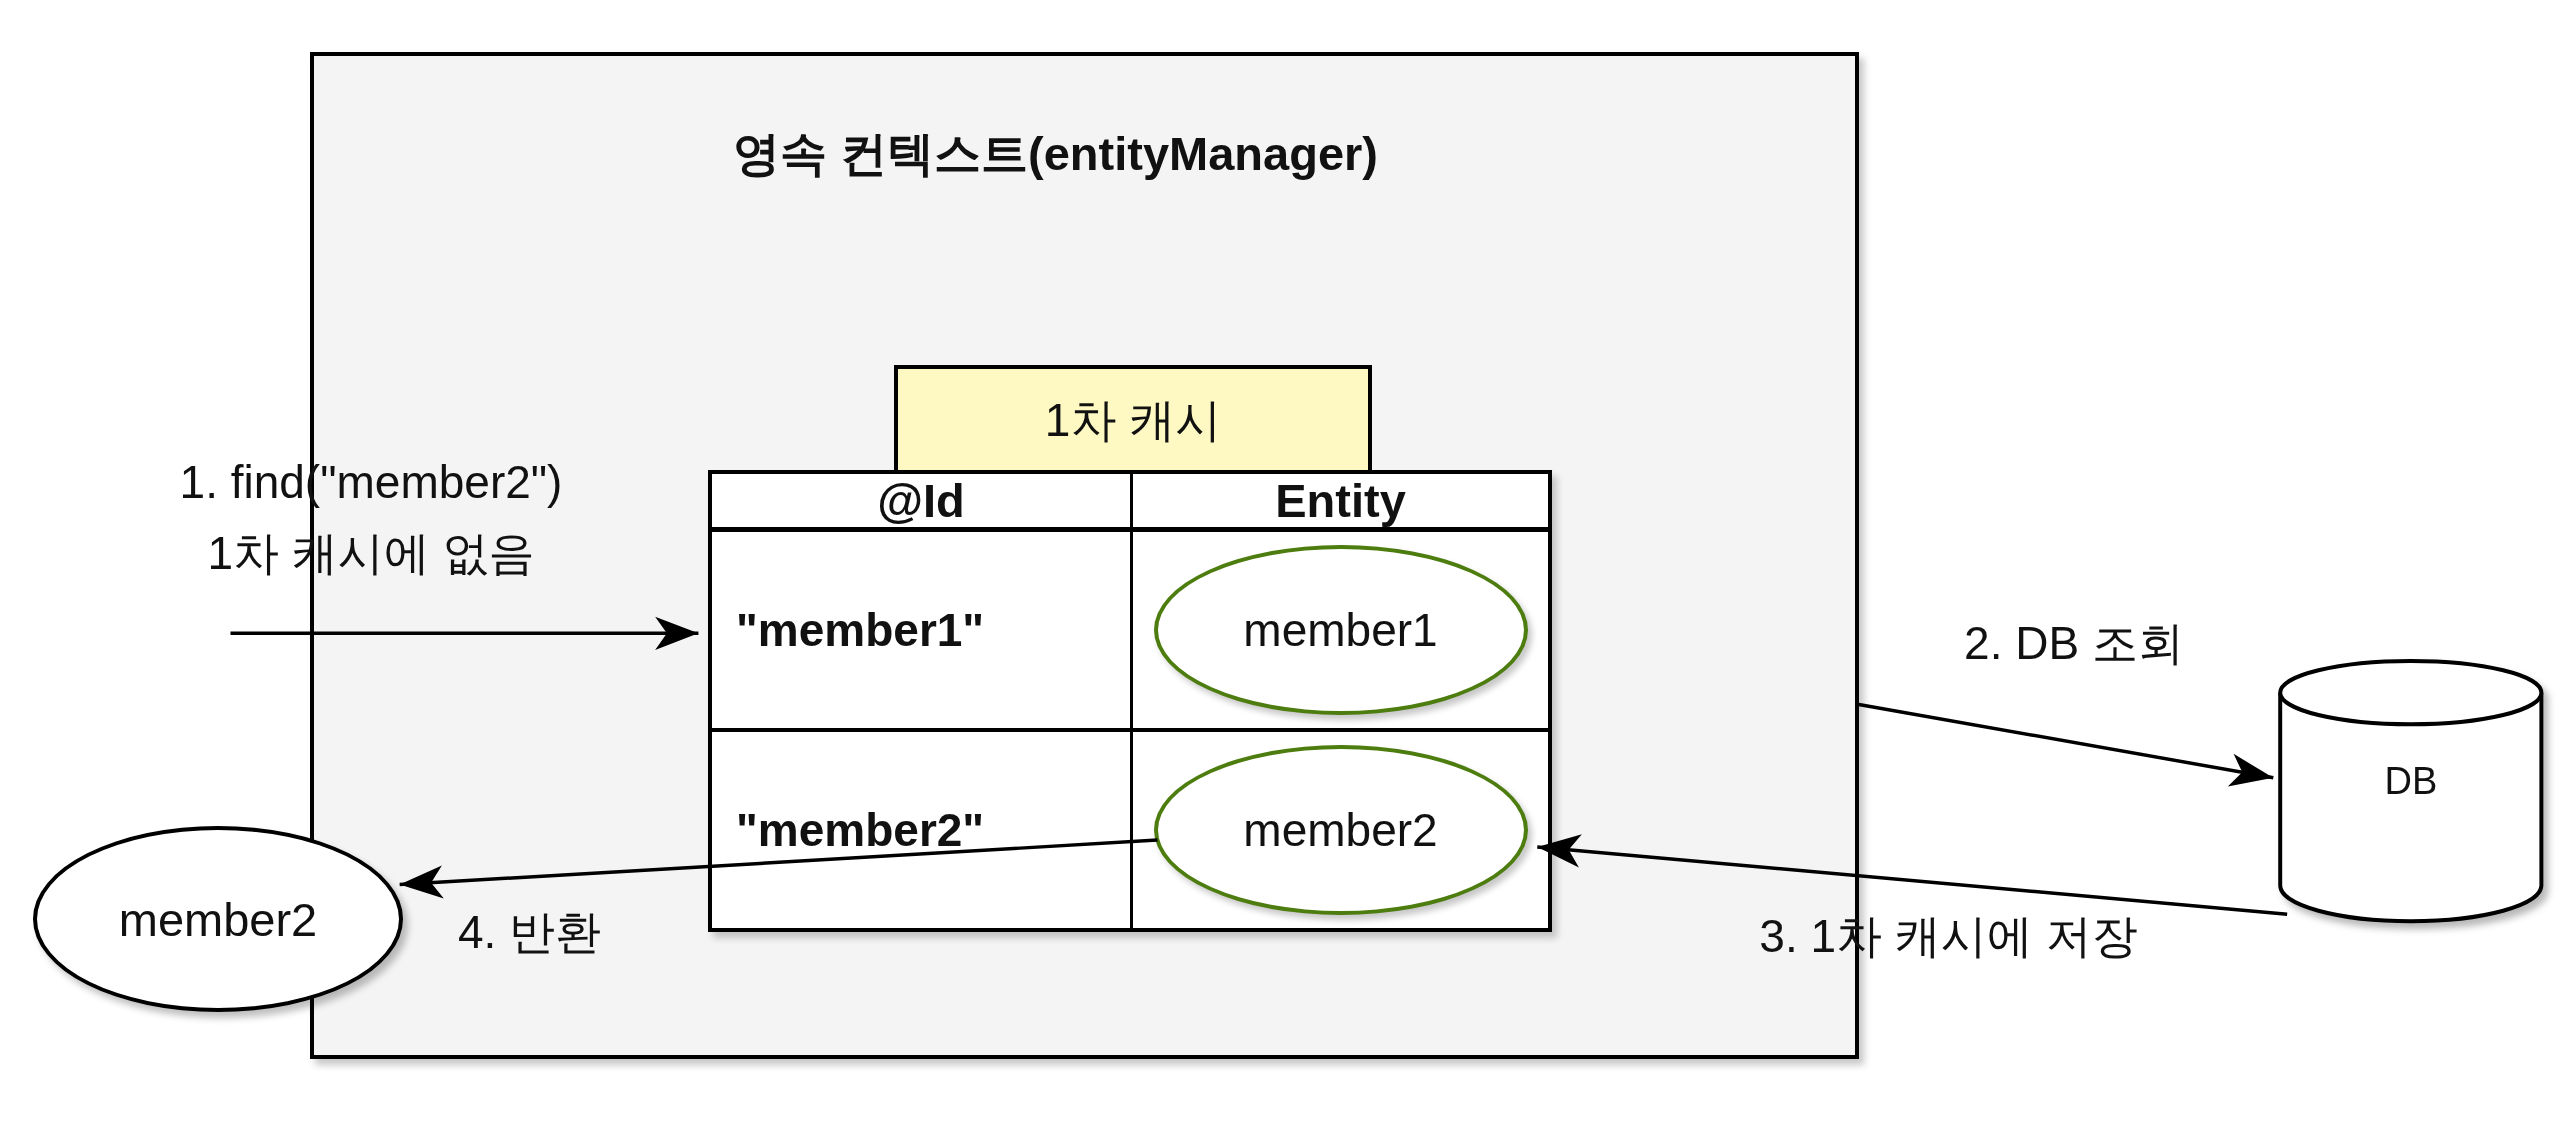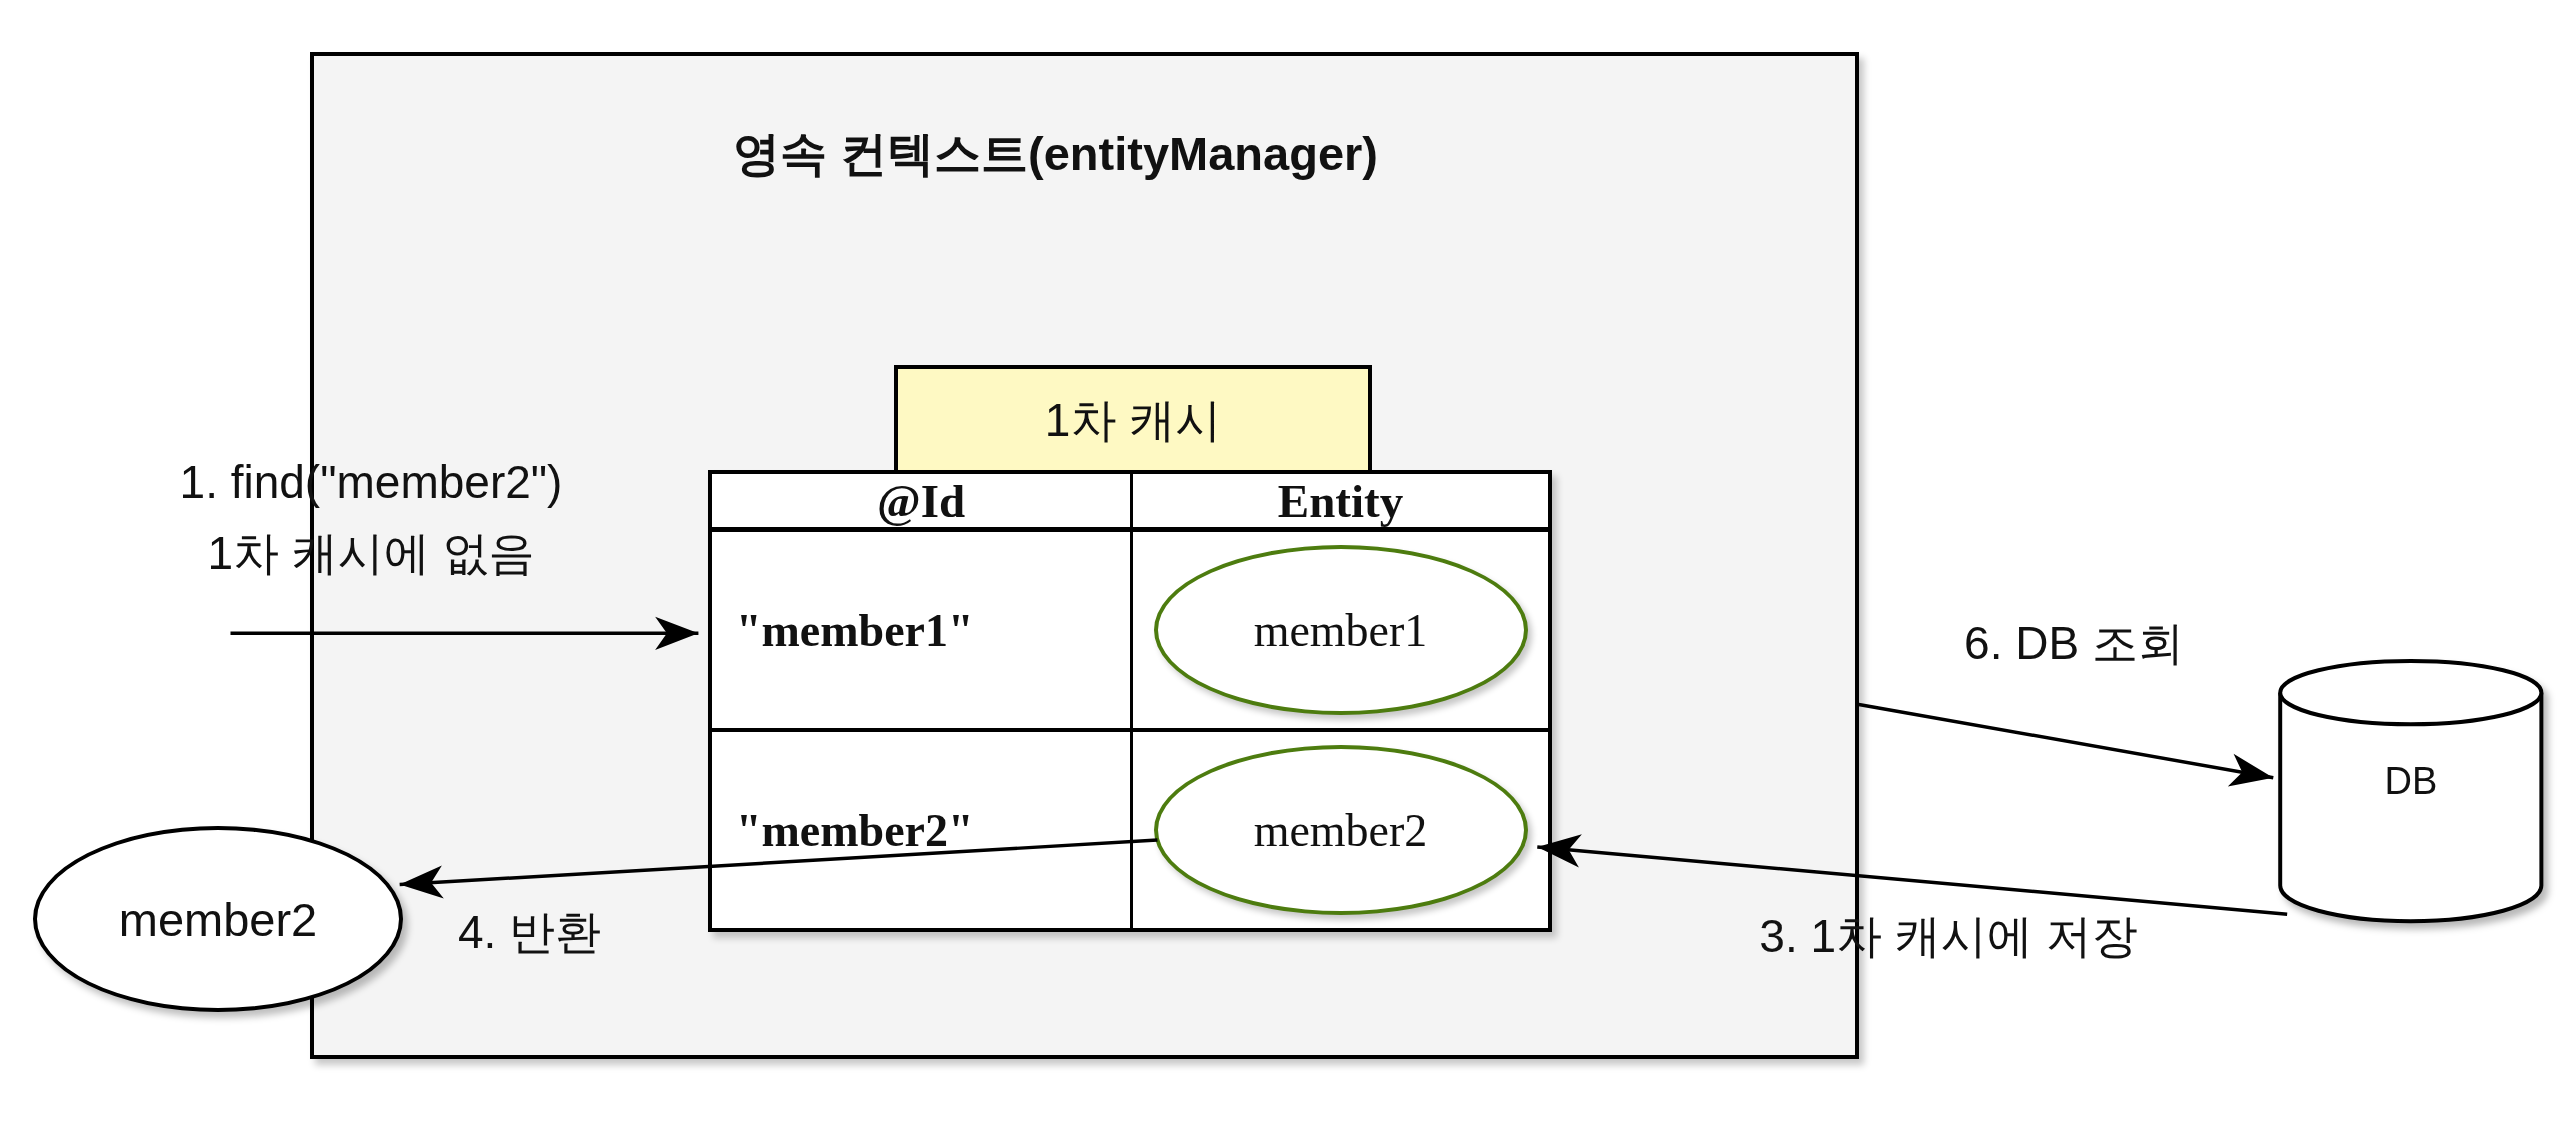--- a/index.html
+++ b/index.html
@@ -52,21 +52,21 @@
     left: 708px; top: 470px;
     width: 844px; height: 462px;
     background: #ffffff;
     border: 4px solid #000;
     box-shadow: 5px 6px 7px rgba(0,0,0,0.20);
     z-index: 3;
     display: grid;
     grid-template-columns: 421px 1fr;
     grid-template-rows: 58px 200px 1fr;
   }
-  .cell { display: flex; align-items: center; font-family: Liberation Serif, serif; }
+  .cell { display: flex; align-items: center; }
   .col1 { border-right: 3px solid #000; }
   .hdr {
     justify-content: center;
     font-size: 47px; font-weight: bold;
     border-bottom: 5px solid #000;
   }
   .idcell {
     font-size: 46px; font-weight: bold;
     padding-left: 24px;
   }
@@ -175,18 +175,18 @@
 
     <line x1="1170" y1="849" x2="404" y2="894" stroke="#000" stroke-width="3.5" marker-end="url(#arrow)"></line>
   </svg>
 
   <div class="abs db-label">DB</div>
 
   <div class="abs step step1">
     <span style="display:block">1. find("member2")</span>
     <span style="display:block">1차 캐시에 없음</span>
   </div>
-  <div class="abs step step2">6. DB 조회</div>
+  <div class="abs step step2">2. DB 조회</div>
   <div class="abs step step3">3. 1차 캐시에 저장</div>
   <div class="abs step step4">4. 반환</div>
 
 </div>
 
 
 </body></html>

